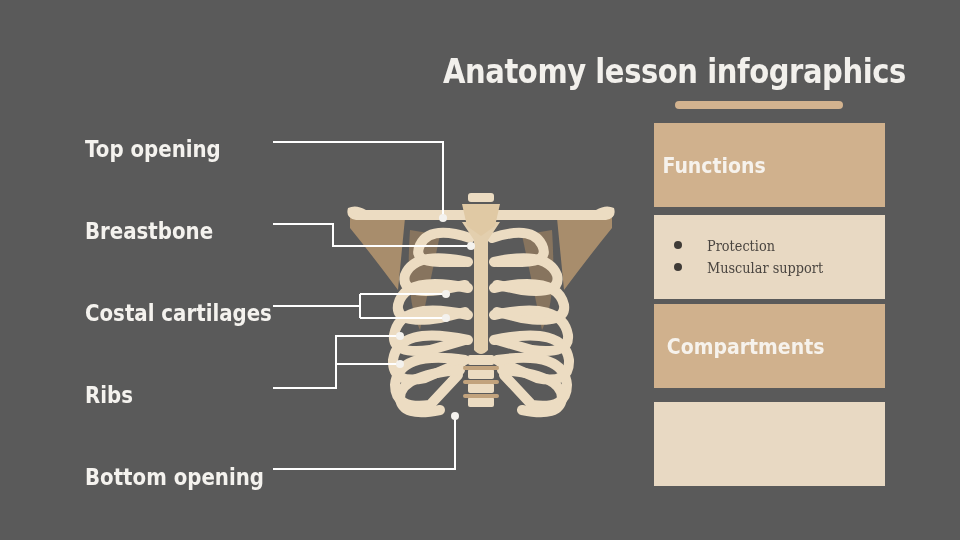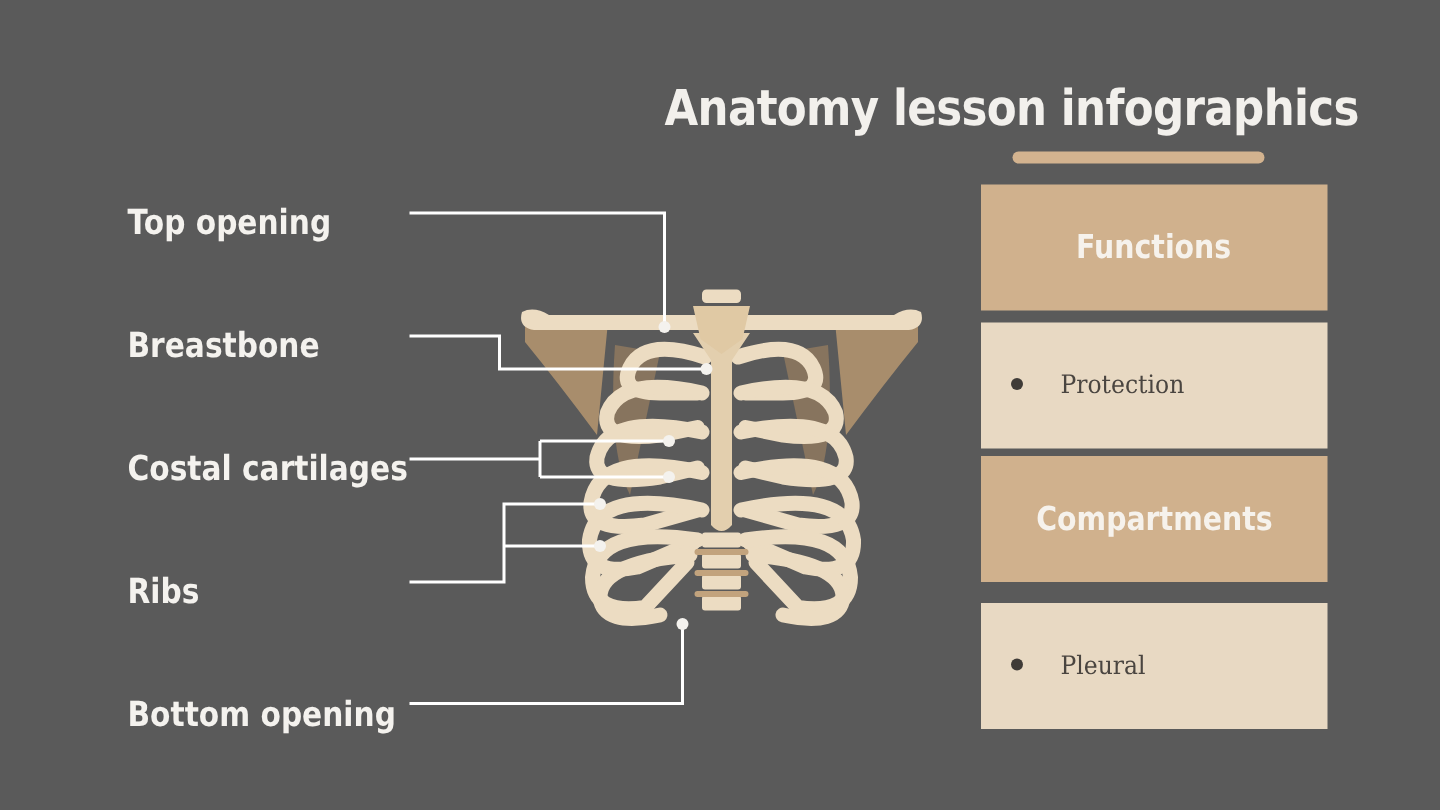--- a/index.html
+++ b/index.html
@@ -4,27 +4,27 @@
 <style>
   html, body { margin:0; padding:0; }
   body { width:960px; height:540px; background:#5a5a5a; position:relative; overflow:hidden;
          font-family:"Liberation Sans", sans-serif; }
   .title { position:absolute; left:443px; top:52px; font-size:33px; font-weight:bold; color:#f2f0ec;
            letter-spacing:-0.5px; font-family:"DejaVu Sans", sans-serif; transform:scaleX(0.88); transform-origin:left top; white-space:nowrap; }
   .title-bar { position:absolute; left:675px; top:101px; width:168px; height:8px; border-radius:4px; background:#d3b38f; }
   .label { position:absolute; left:85px; font-size:23px; font-weight:bold; color:#f4f2ee; white-space:nowrap;
            font-family:"DejaVu Sans", sans-serif; transform:scaleX(0.86); transform-origin:left top; }
   .head-box { position:absolute; left:654px; width:231px; height:84px; background:#d0b18d;
-              display:flex; align-items:center; justify-content:center; }
+              display:flex; align-items:center; justify-content:flex-start; }
   .head-box span { font-size:22px; font-weight:bold; color:#f6f2ec; font-family:"DejaVu Sans", sans-serif;
                    transform:scaleX(0.86); white-space:nowrap; }
   .list-box { position:absolute; left:654px; width:231px; height:84px; background:#e8d9c3; box-sizing:border-box;
               display:flex; flex-direction:column; justify-content:center; padding-left:20px; }
   .list-box ul { margin:0; padding:0; list-style:none; }
-  .list-box li { font-family:"DejaVu Serif", serif; font-size:17px; color:#4a4540; line-height:22px; white-space:nowrap; }
+  .list-box li { font-family:"DejaVu Serif", serif; font-size:14px; color:#4a4540; line-height:22px; white-space:nowrap; }
   .list-box li .dot { display:inline-block; width:8px; height:8px; border-radius:50%; background:#3f3b37; margin-right:25px; vertical-align:middle; position:relative; top:-2px; }
   .list-box li .txt { display:inline-block; transform:scaleX(0.92); transform-origin:left center; }
   svg.art { position:absolute; left:0; top:0; }
 </style>
 </head>
 <body>
 
 <div class="title">Anatomy lesson infographics</div>
 <div class="title-bar"></div>
 
@@ -98,23 +98,23 @@
     <circle cx="455" cy="416" r="4"></circle>
   </g>
 </svg>
 
 <div class="head-box" style="top:123px">
   <span>Functions</span>
 </div>
 <div class="list-box" style="top:215px">
   <ul>
     <li><span class="dot"></span><span class="txt">Protection</span></li>
+    <li><span class="dot"></span><span class="txt">Muscular support</span></li>
   </ul>
 </div>
 
 <div class="head-box" style="top:304px">
   <span>Compartments</span>
 </div>
 <div class="list-box" style="top:402px">
   <ul>
-    <li><span class="dot"></span><span class="txt">Pleural</span></li>
   </ul>
 </div>
 
 </body></html>

